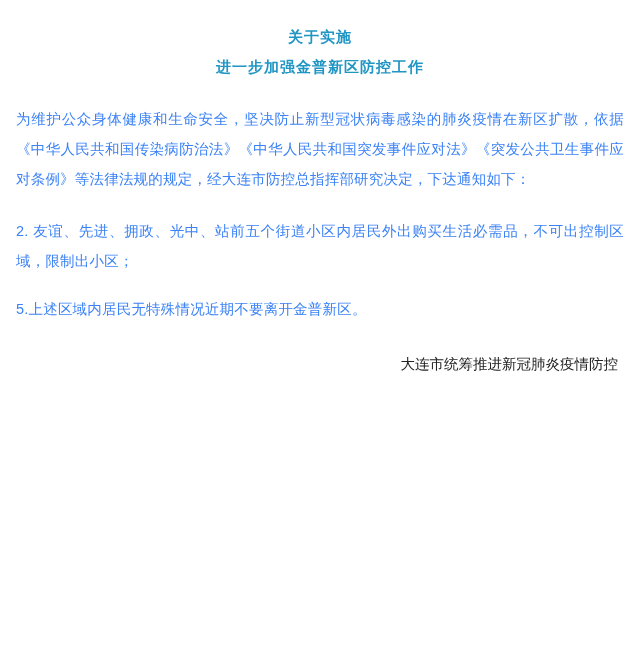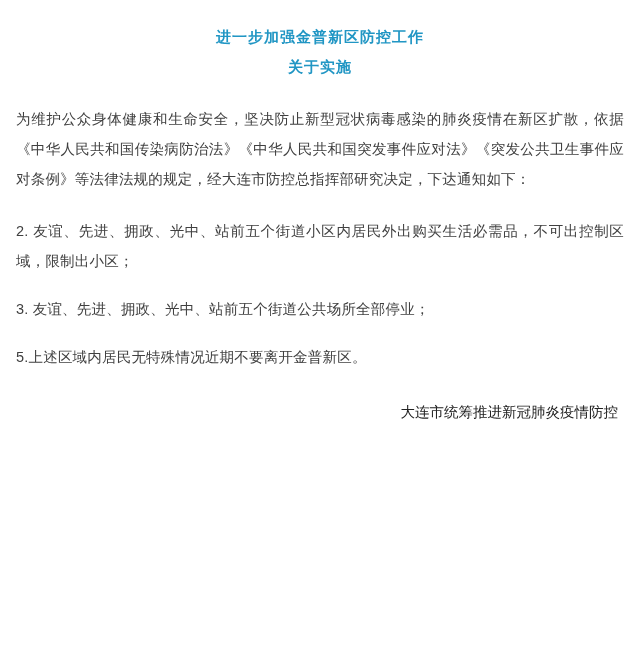--- a/index.html
+++ b/index.html
@@ -31,21 +31,21 @@
     line-height: 30px;
     letter-spacing: 1px;
   }
   .title-line.l1 { }
   .title-line.l2 { }
   .title-line.l3 { }
   .body-block {
     margin-top: 22px;
   }
   .para {
-    color: #404040;
+    color: #3b82f6;
     font-size: 14.5px;
     line-height: 30px;
     text-align: justify;
     margin: 0 0 18px 0;
     letter-spacing: 0.2px;
   }
   .para.first {
     margin-bottom: 22px;
   }
   .para.tight {
@@ -59,26 +59,25 @@
     line-height: 28px;
     padding-right: 6px;
   }
 </style>
 </head>
 <body>
 
 <div class="page">
 
   <div class="title-block">
+    <div class="title-line l1">关于实施</div>
     <div class="title-line l2">进一步加强金普新区防控工作</div>
-    <div class="title-line l1">关于实施</div>
   </div>
 
   <div class="body-block">
     <p class="para first">为维护公众身体健康和生命安全，坚决防止新型冠状病毒感染的肺炎疫情在新区扩散，依据《中华人民共和国传染病防治法》《中华人民共和国突发事件应对法》《突发公共卫生事件应对条例》等法律法规的规定，经大连市防控总指挥部研究决定，下达通知如下：</p>
     <p class="para tight">2. 友谊、先进、拥政、光中、站前五个街道小区内居民外出购买生活必需品，不可出控制区域，限制出小区；</p>
-    <p class="para tight">3. 友谊、先进、拥政、光中、站前五个街道公共场所全部停业；</p>
     <p class="para tight">5.上述区域内居民无特殊情况近期不要离开金普新区。</p>
   </div>
 
   <div class="signature">大连市统筹推进新冠肺炎疫情防控</div>
 
 </div>
 
 </body></html>

